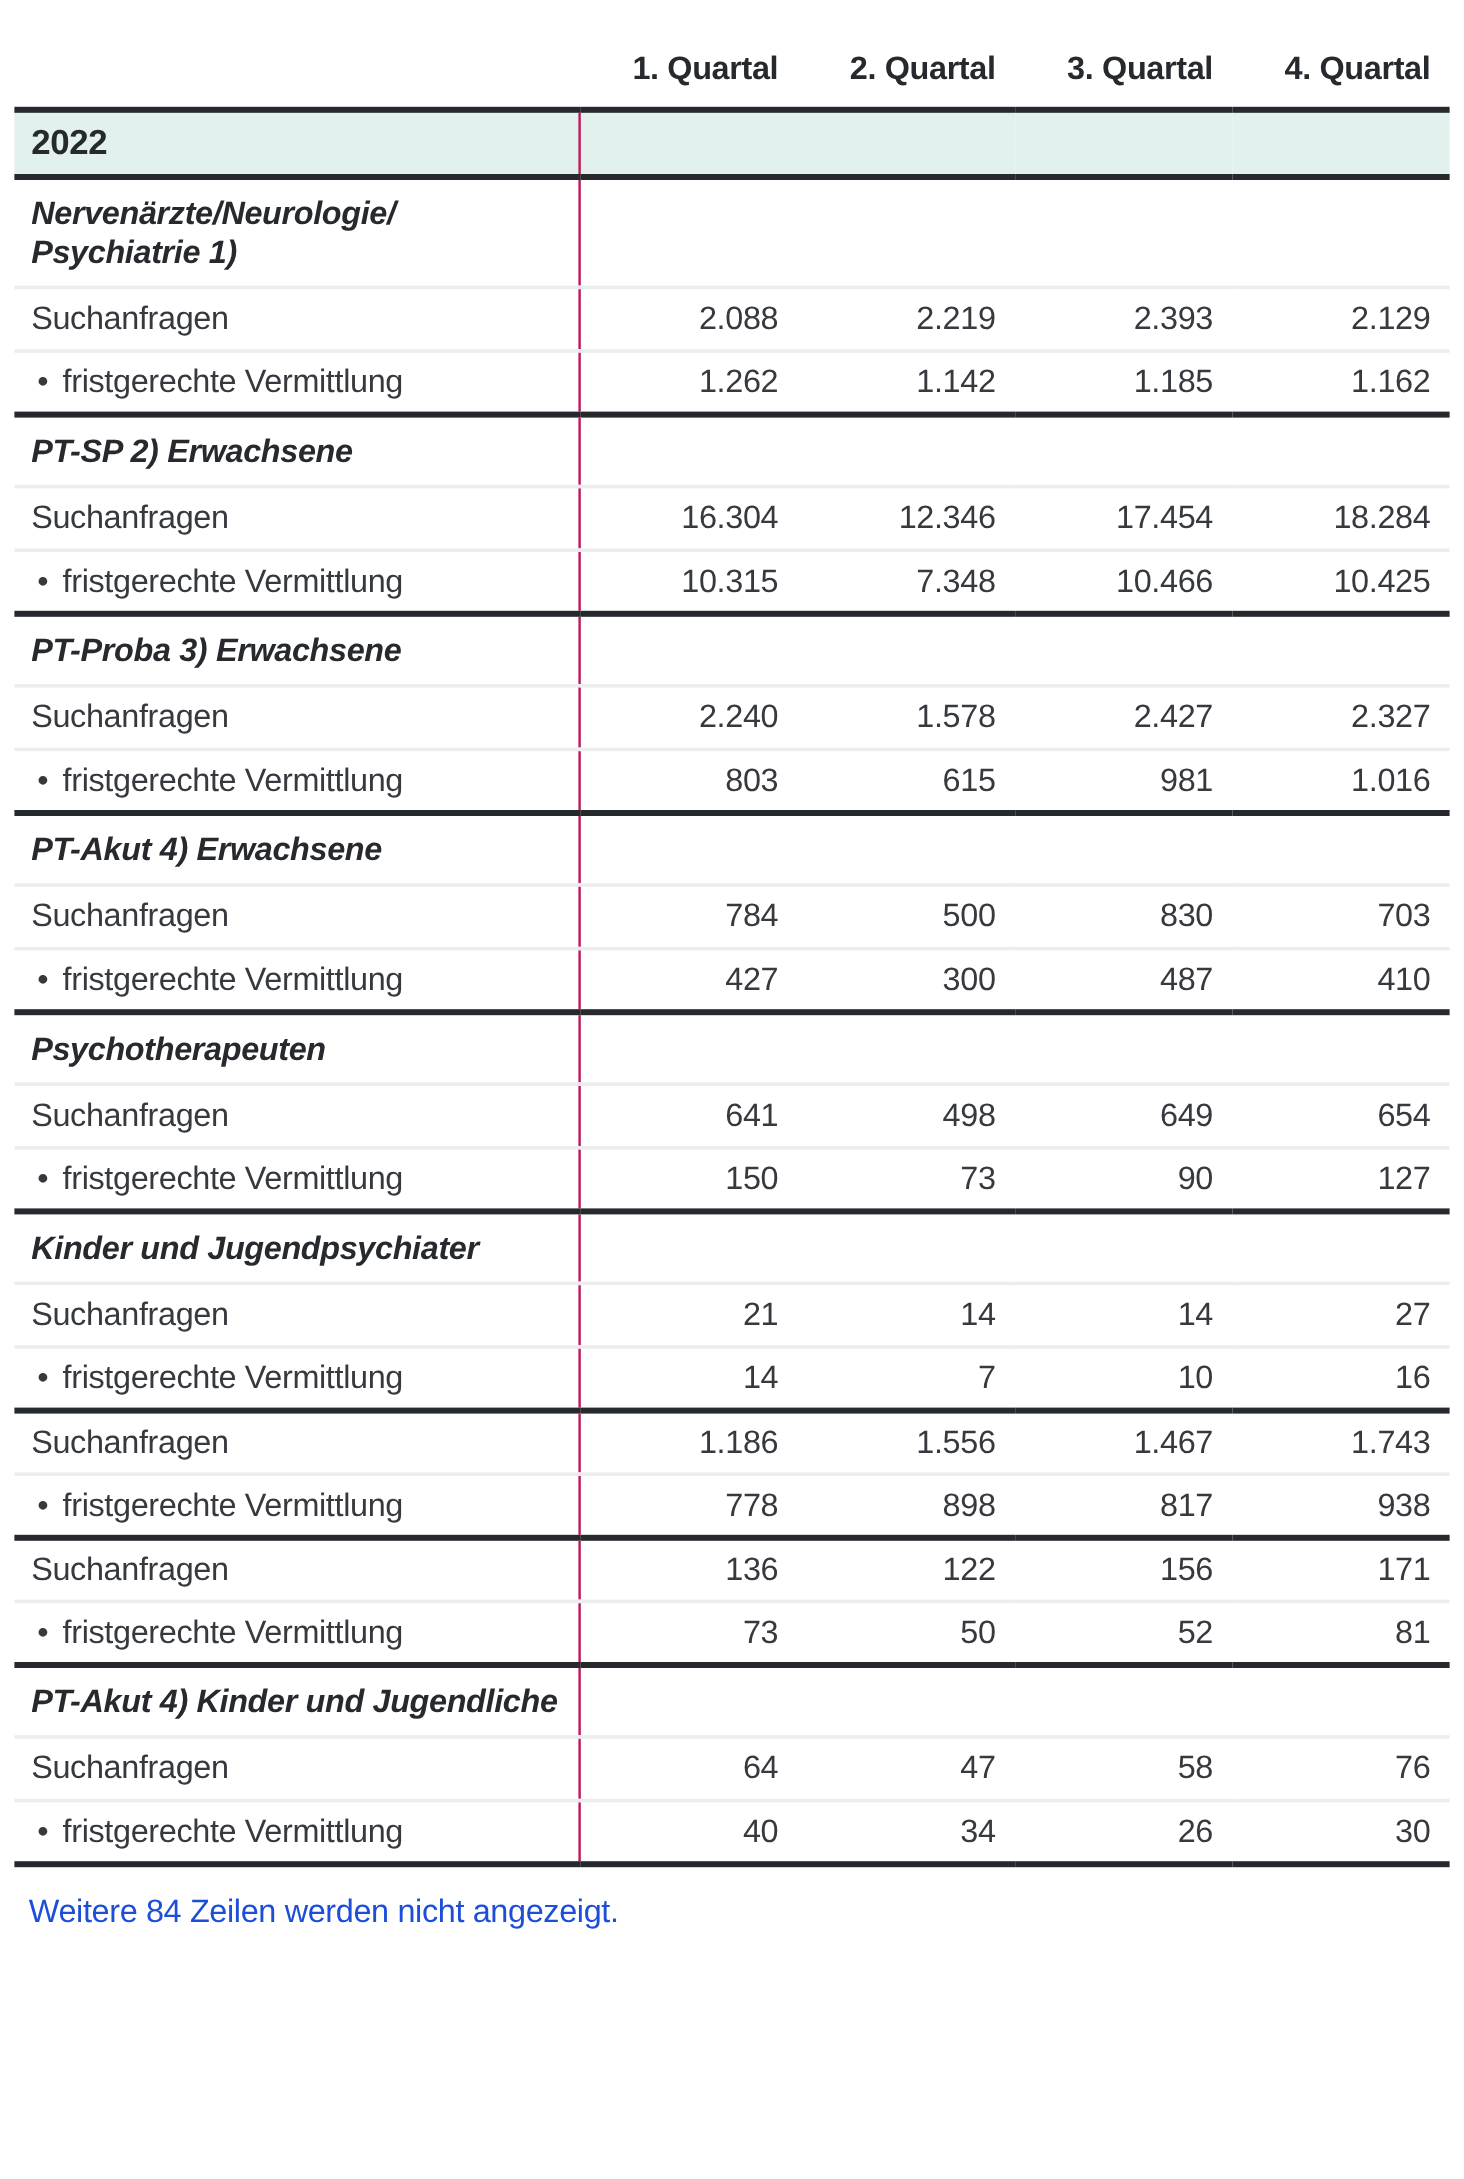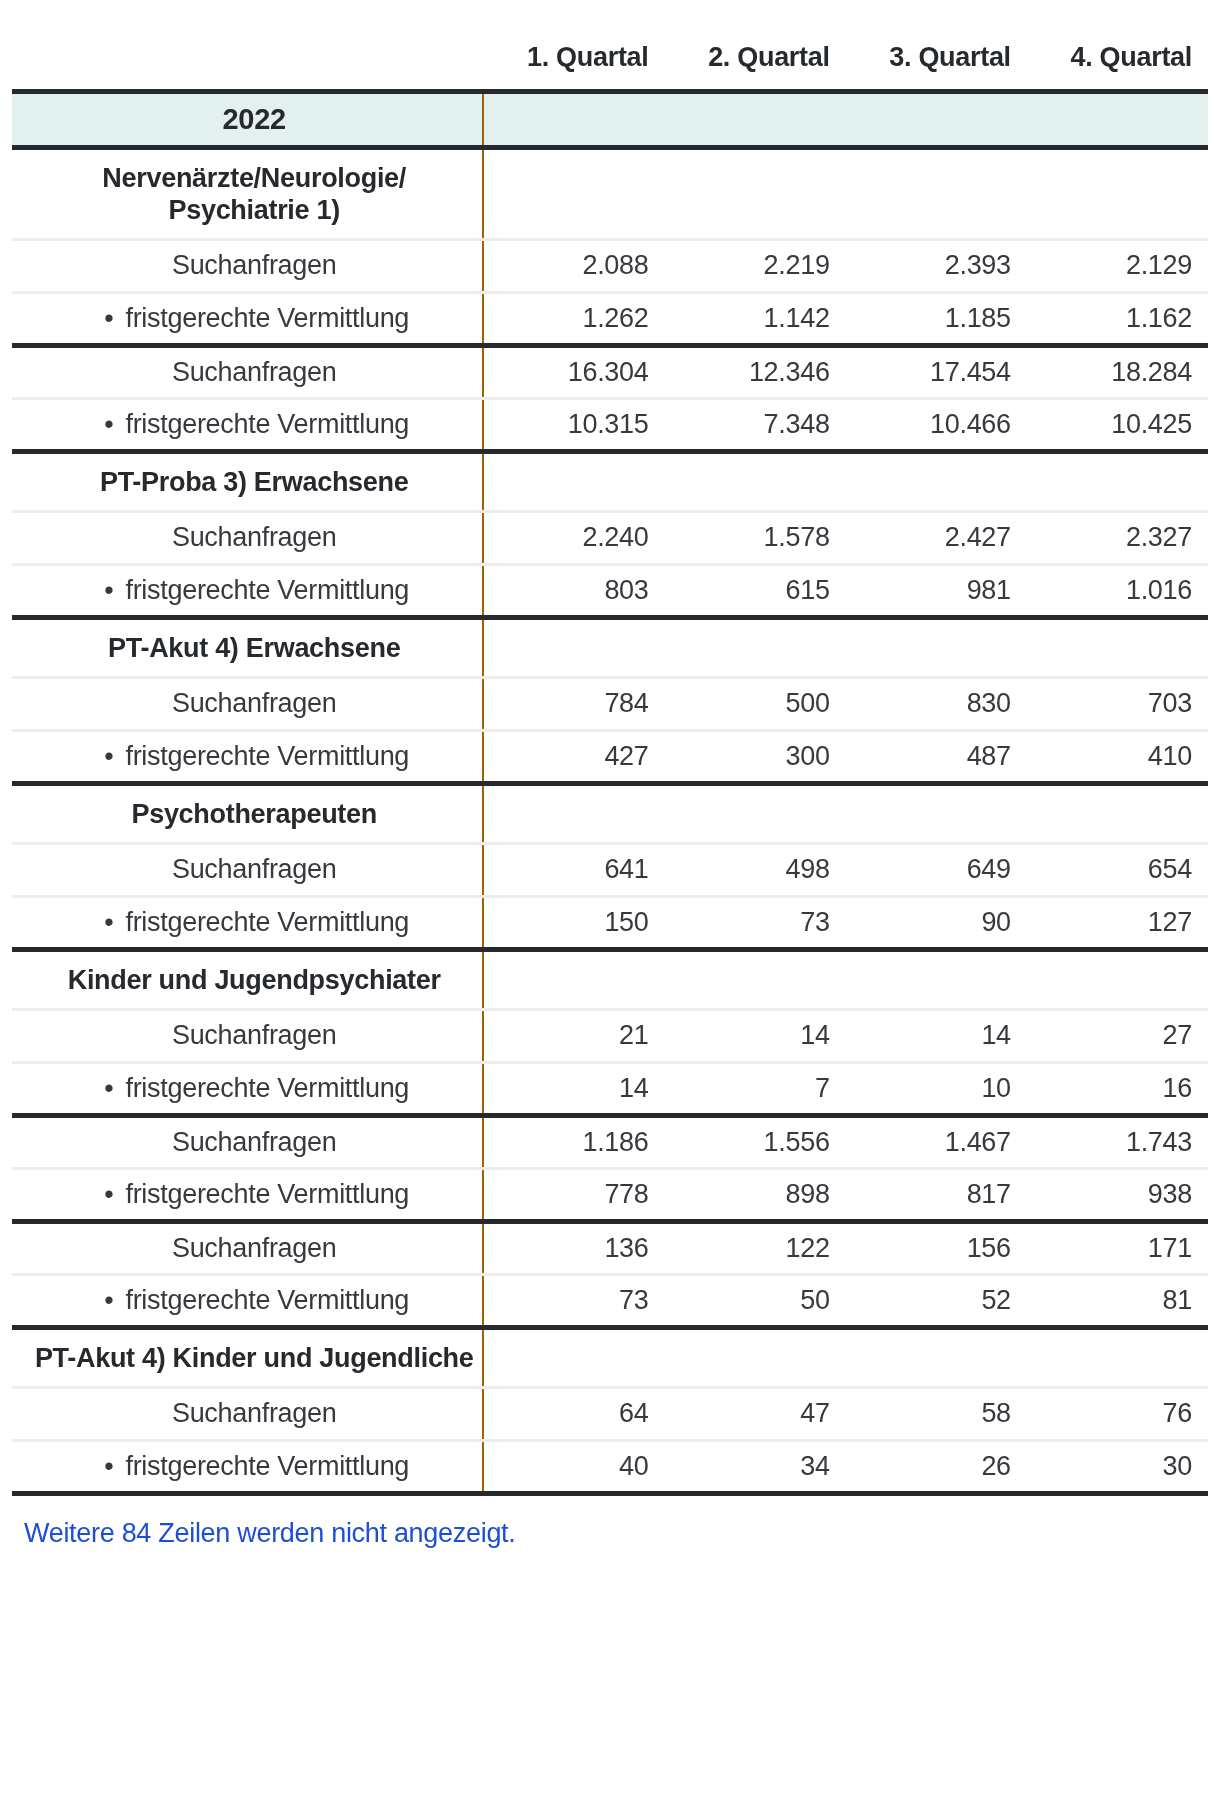--- a/index.html
+++ b/index.html
@@ -46,43 +46,44 @@
   }
   tr.year-row td.c0 {
     font-size: 29px;
     font-weight: bold;
     color: #26292d;
     padding-left: 14px;
   }
 
   
   td.c0 {
-    text-align: center;
+    text-align: left;
     padding-left: 14px;
-    border-right: 2px solid #a16207;
+    border-right: 2px solid #be185d;
     vertical-align: middle;
   }
   td.num {
     text-align: right;
     padding-right: 16px;
     vertical-align: middle;
     font-size: 27px;
     color: #36393e;
   }
 
   
   tr.section-row td { height: 52px; }
   tr.section-row td.c0 {
     font-size: 27px;
     font-weight: bold;
     color: #26292d;
     white-space: pre;
     line-height: 32px;
     padding-top: 12px;
     padding-bottom: 12px;
+    font-style: italic;
   }
 
   
   tr.data-row td { height: 53px; font-size: 27px; }
   tr.data-row td.c0 { color: #36393e; white-space: nowrap; }
 
   tr.thin-b  td { border-bottom: 3px solid #ededed; }
   tr.thick-b td { border-bottom: 5px solid #26292d; margin-top: 20px; }
 
   .bullet {
@@ -143,20 +144,27 @@
           <td class="num">2.393</td>
           <td class="num">2.129</td>
         </tr>
         <tr class="data-row thick-b">
           <td class="c0"><span class="bullet">•</span><span>fristgerechte Vermittlung</span></td>
           <td class="num">1.262</td>
           <td class="num">1.142</td>
           <td class="num">1.185</td>
           <td class="num">1.162</td>
         </tr>
+        <tr class="section-row thin-b">
+          <td class="c0">PT-SP 2) Erwachsene</td>
+          <td class="num"></td>
+          <td class="num"></td>
+          <td class="num"></td>
+          <td class="num"></td>
+        </tr>
         <tr class="data-row thin-b">
           <td class="c0"><span>Suchanfragen</span></td>
           <td class="num">16.304</td>
           <td class="num">12.346</td>
           <td class="num">17.454</td>
           <td class="num">18.284</td>
         </tr>
         <tr class="data-row thick-b">
           <td class="c0"><span class="bullet">•</span><span>fristgerechte Vermittlung</span></td>
           <td class="num">10.315</td>

